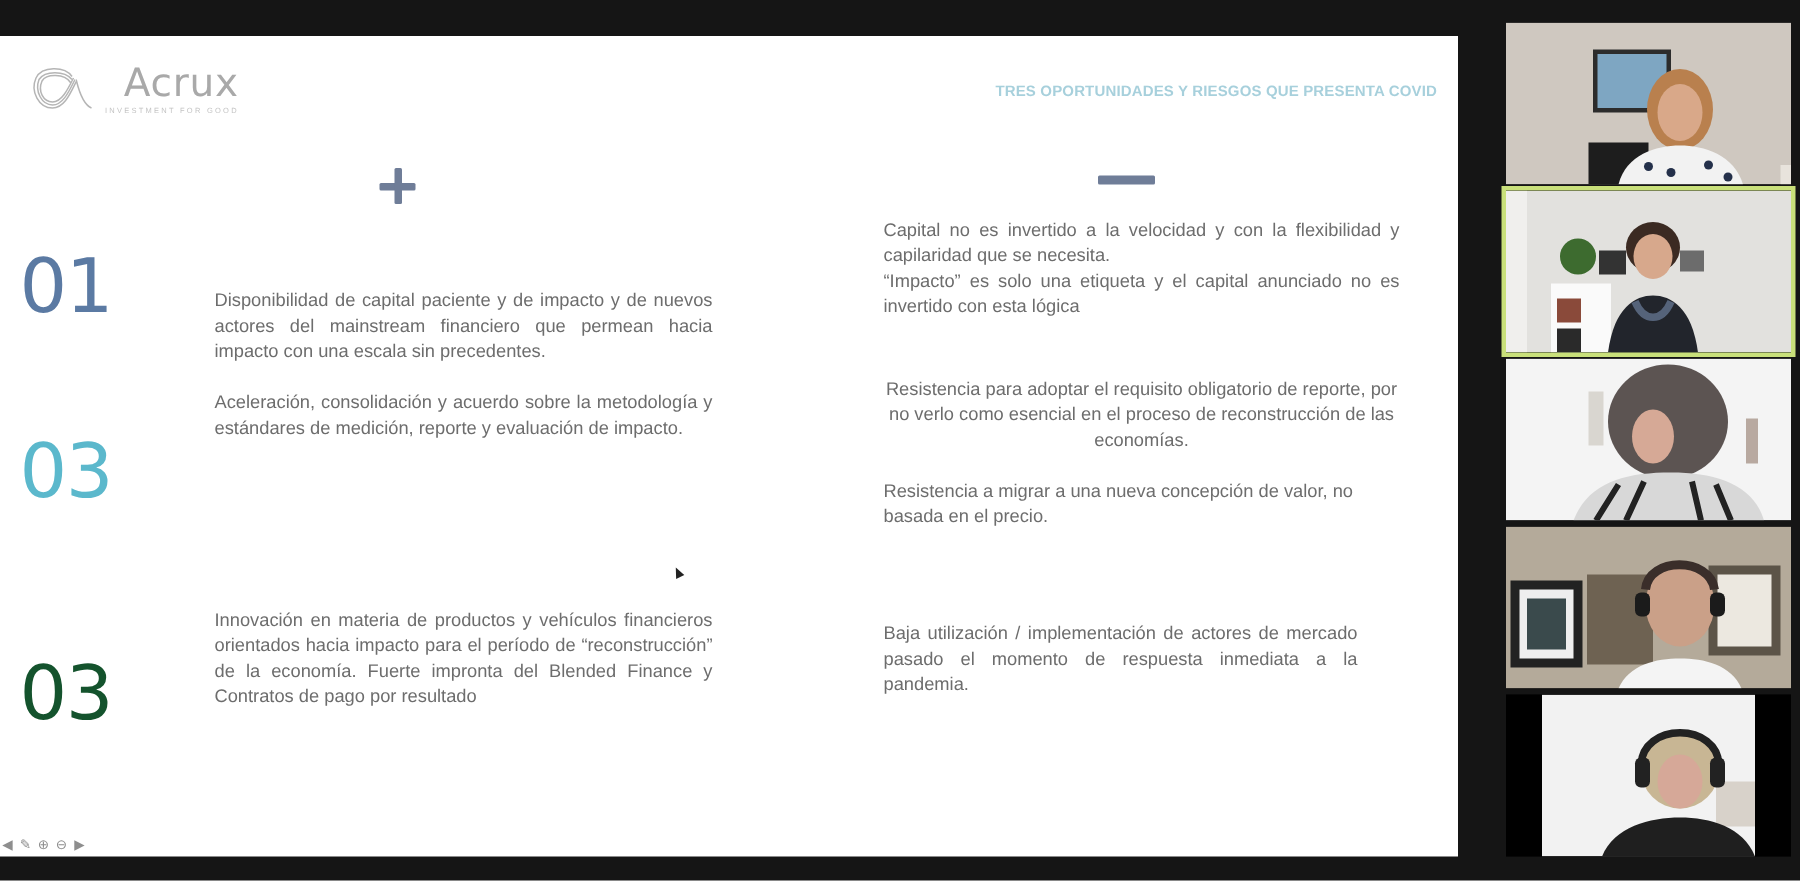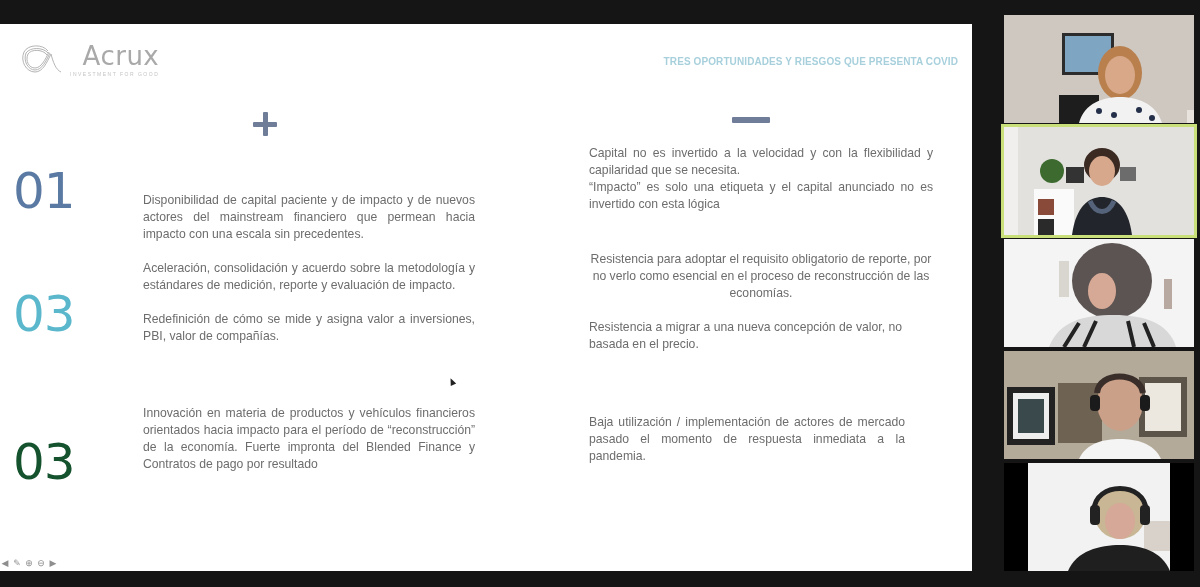--- a/index.html
+++ b/index.html
@@ -57,21 +57,20 @@
     <p>Disponibilidad de capital paciente y de impacto y de nuevos actores del mainstream financiero que permean hacia impacto con una escala sin precedentes.</p>
   </div>
   <div class="txt right" style="top:121px;">
     <p style="text-align-last:left;">Capital no es invertido a la velocidad y con la flexibilidad y capilaridad que se necesita.</p>
     <p style="margin-top:0;">“Impacto” es solo una etiqueta y el capital anunciado no es invertido con esta lógica</p>
   </div>
 
   <div class="num" style="top:265px;color:#5bb8cc;">03</div>
   <div class="txt left" style="top:236px;">
     <p>Aceleración, consolidación y acuerdo sobre la metodología y estándares de medición, reporte y evaluación de impacto.</p>
-    <p>Redefinición de cómo se mide y asigna valor a inversiones, PBI, valor de compañías.</p>
   </div>
   <div class="txt right" style="top:227px;">
     <p style="text-align:center;">Resistencia para adoptar el requisito obligatorio de reporte, por no verlo como esencial en el proceso de reconstrucción de las economías.</p>
     <p style="text-align:left;">Resistencia a migrar a una nueva concepción de valor, no basada en el precio.</p>
   </div>
 
   <div class="num" style="top:413px;color:#14532d;">03</div>
   <div class="txt right" style="top:390px;width:316px;">
     <p>Baja utilización / implementación de actores de mercado pasado el momento de respuesta inmediata a la pandemia.</p>
   </div>

